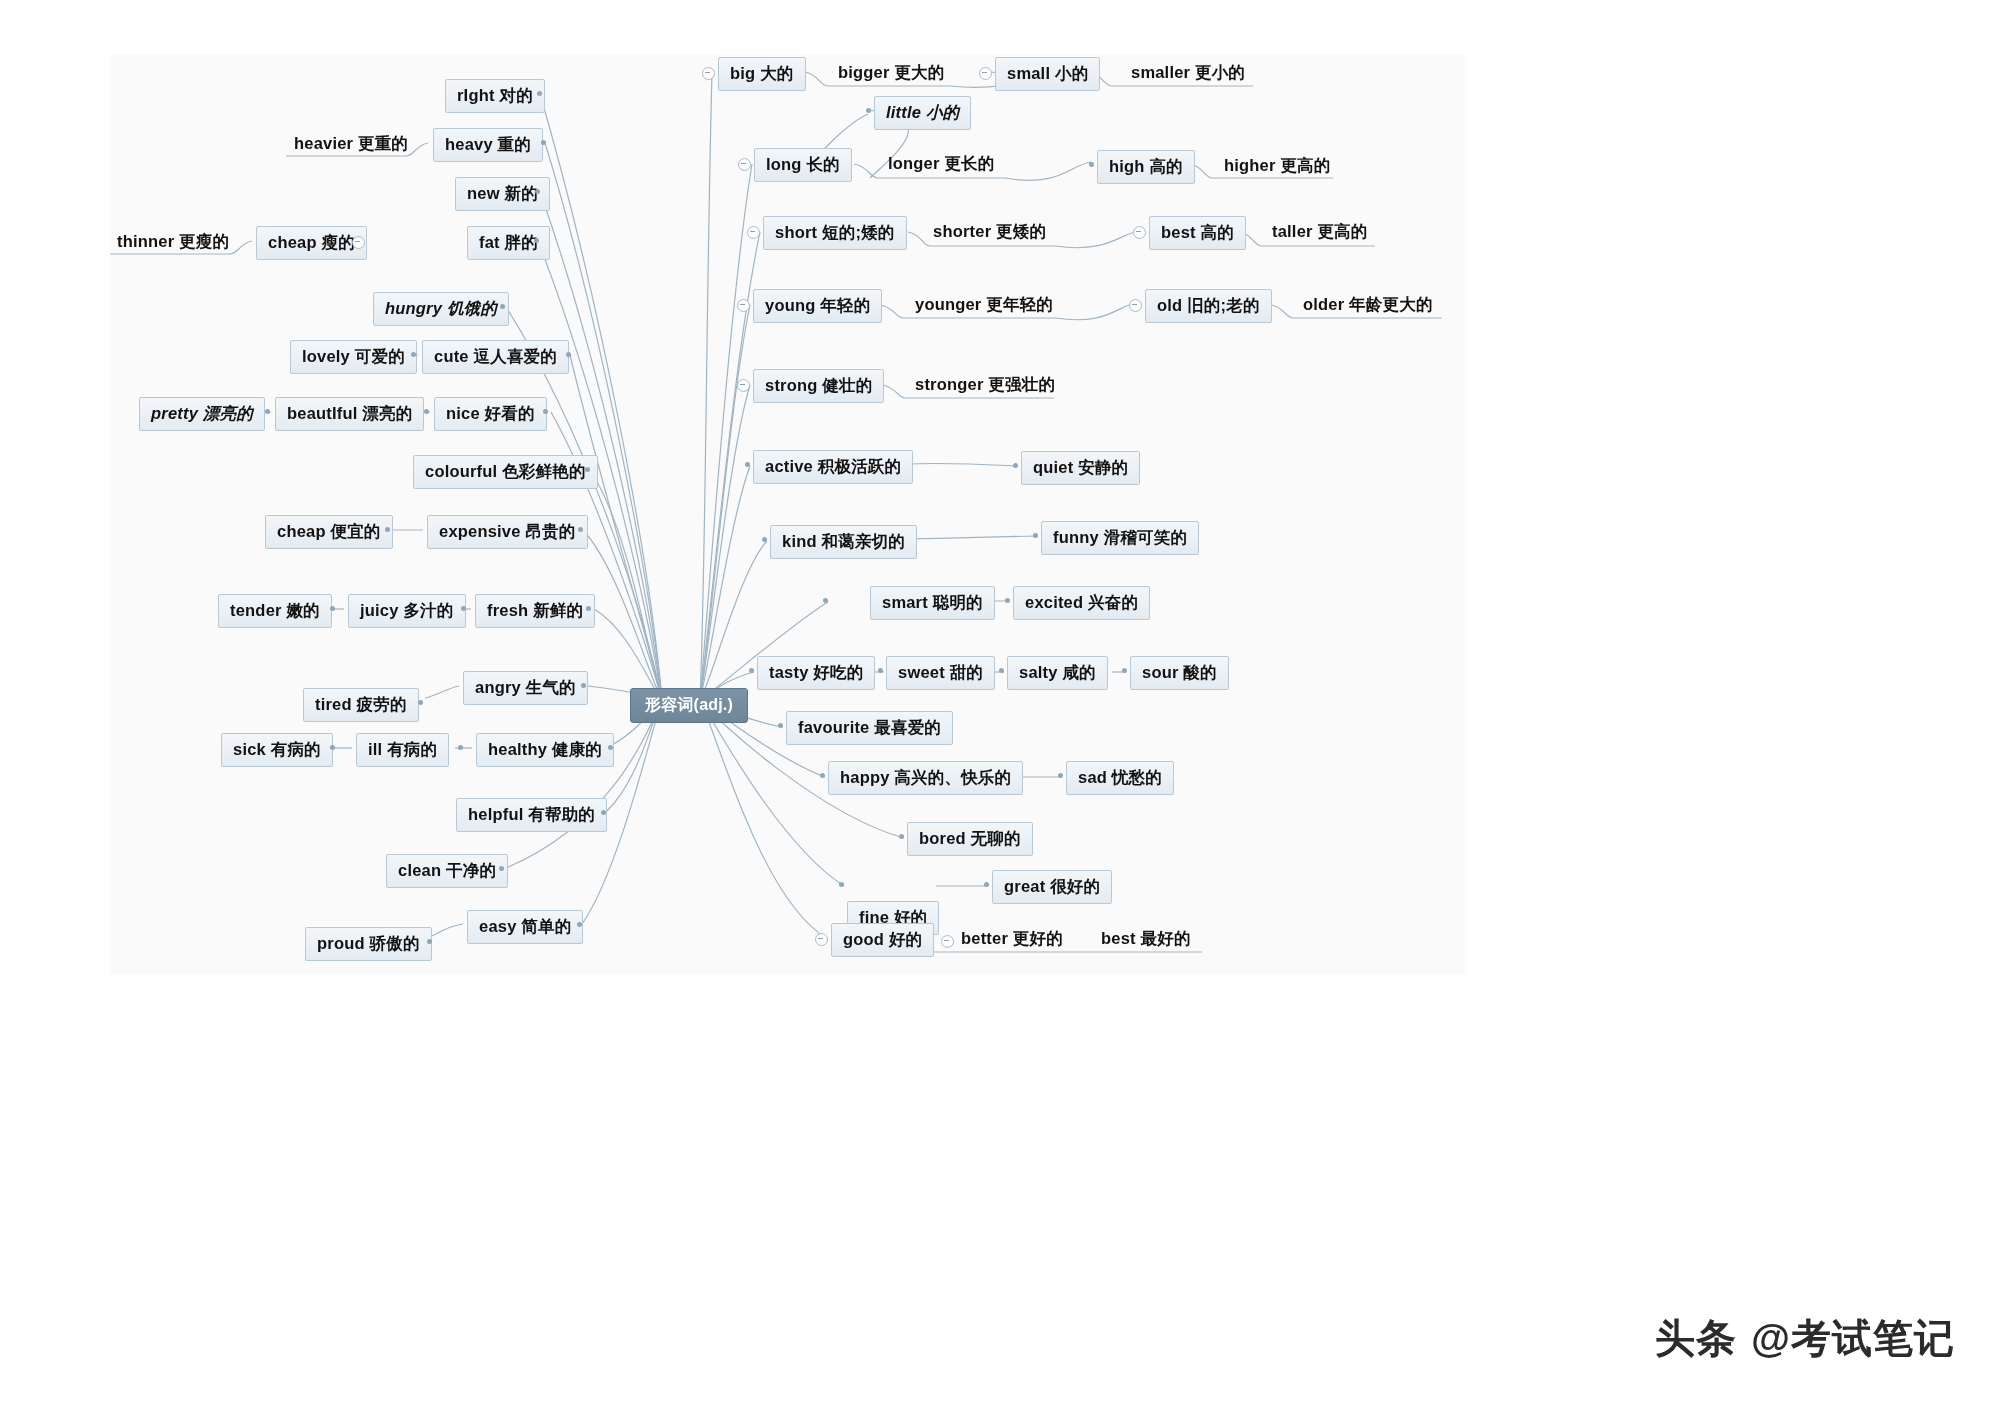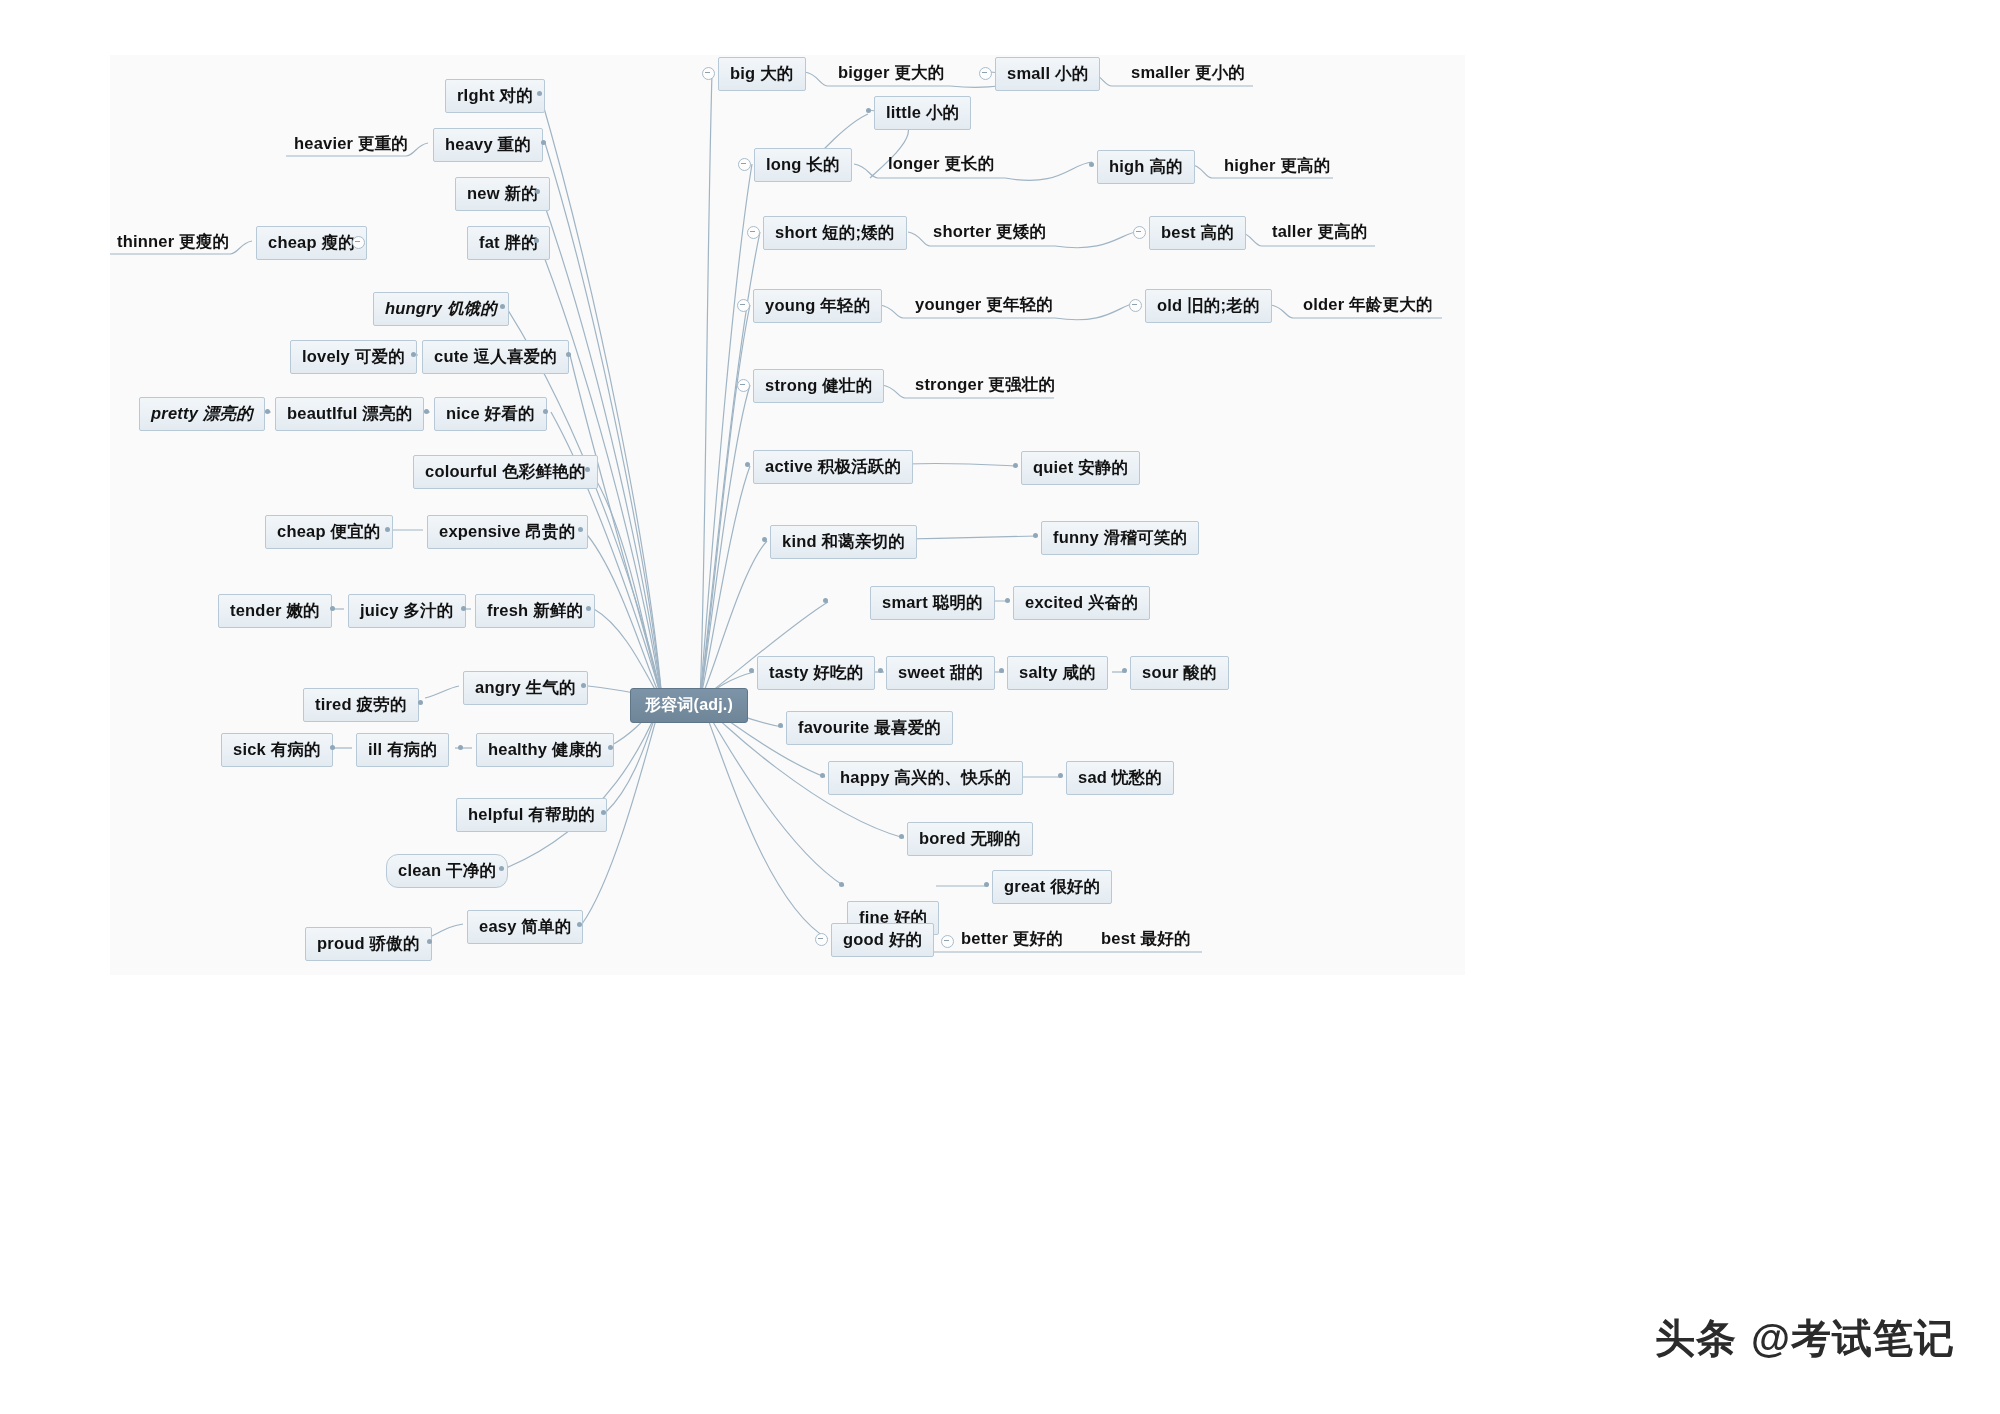--- a/index.html
+++ b/index.html
@@ -179,21 +179,21 @@
   <div class="node" style="left:718px;top:57px;"><span>big  大的</span></div>
   <span class="collapse" style="left:702px;top:67px;"></span>
 
   <div class="node plain" style="left:834px;top:58px;"><span>bigger 更大的</span></div>
 
   <div class="node" style="left:995px;top:57px;"><span>small  小的</span></div>
   <span class="collapse" style="left:979px;top:67px;"></span>
 
   <div class="node plain" style="left:1127px;top:58px;"><span>smaller 更小的</span></div>
 
-  <div class="node" style="left:874px;top:96px;"><span>little 小的</span></div>
+  <div class="node" style="left:874px;top:96px;font-style:italic;"><span>little 小的</span></div>
   <span class="bullet" style="left:866px;top:108px;"></span>
 
   <div class="node" style="left:754px;top:148px;"><span>long  长的</span></div>
   <span class="collapse" style="left:738px;top:158px;"></span>
 
   <div class="node plain" style="left:884px;top:149px;"><span>longer 更长的</span></div>
 
   <div class="node" style="left:1097px;top:150px;"><span>high 高的</span></div>
   <span class="bullet" style="left:1089px;top:162px;"></span>
 
@@ -346,21 +346,21 @@
 
   <div class="node" style="left:356px;top:733px;"><span>ill  有病的</span></div>
   <span class="bullet" style="left:458px;top:745px;"></span>
 
   <div class="node" style="left:476px;top:733px;"><span>healthy 健康的</span></div>
   <span class="bullet" style="left:608px;top:745px;"></span>
 
   <div class="node" style="left:456px;top:798px;"><span>helpful  有帮助的</span></div>
   <span class="bullet" style="left:601px;top:810px;"></span>
 
-  <div class="node" style="left:386px;top:854px;border-radius:12px;"><span>clean 干净的</span></div>
+  <div class="node" style="left:386px;top:854px;"><span>clean 干净的</span></div>
   <span class="bullet" style="left:499px;top:866px;"></span>
 
   <div class="node" style="left:467px;top:910px;"><span>easy 简单的</span></div>
   <span class="bullet" style="left:577px;top:922px;"></span>
 
   <div class="node" style="left:305px;top:927px;"><span>proud 骄傲的</span></div>
   <span class="bullet" style="left:427px;top:939px;"></span>
 
 </div>
 

